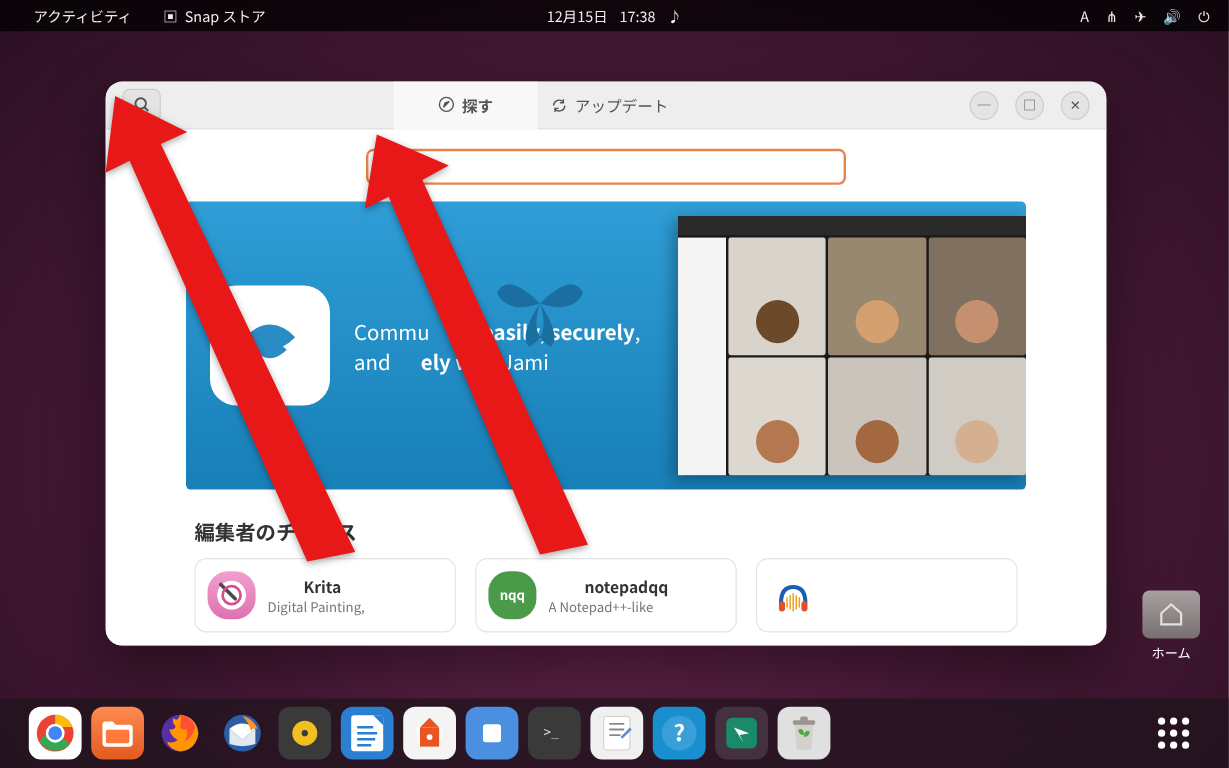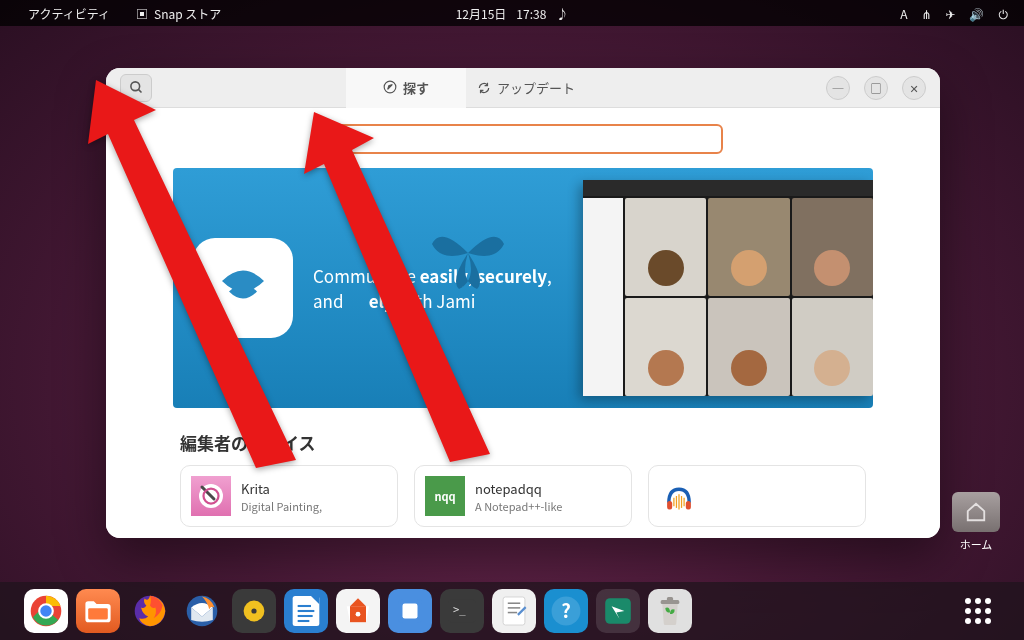--- a/index.html
+++ b/index.html
@@ -17,21 +17,21 @@
     background: rgba(0,0,0,0.75);
     display:flex; align-items:center; color:#eee; font-size:12px;
   }
   .tb-left { display:flex; align-items:center; gap:26px; padding-left:28px; }
   .tb-center { position:absolute; left:50%; transform:translateX(-50%); display:flex; align-items:center; gap:10px;text-align:center; }
   .tb-right { margin-left:auto; display:flex; align-items:center; gap:14px; padding-right:16px; }
   .tb-item { display:flex; align-items:center; gap:6px; }
 
   
   .window {
-    position:absolute; left:106px; top:68px; width:834px; height:470px;
+    position:absolute; left:88px; top:68px; width:834px; height:470px;
     background:#f8f8f8; border-radius:14px; overflow:hidden;
     box-shadow:0 20px 50px rgba(0,0,0,0.45);
     color:#333;
   }
   .win-header {
     height:40px; background:#eeeeee; border-bottom:1px solid #ddd;
     display:flex; align-items:center;
   }
   .header-left {
     width:60px; display:flex; align-items:center; justify-content:center; height:100%;
@@ -95,26 +95,26 @@
   .f4 .head{background:#b47850;} .f5 .head{background:#a46840;} .f6 .head{background:#d4b090;}
   .f1{background:#d8d4cc;} .f2{background:#988870;} .f3{background:#807060;}
   .f4{background:#dcd8d0;} .f5{background:#cac4bc;} .f6{background:#d0ccc4;}
 
   .section-title { font-size:17px; font-weight:600; color:#333; margin:22px 0 10px 50px; }
   .app-cards { display:flex; gap:16px; padding:0 50px; }
   .card {
     flex:1; background:#fff; border:1px solid #e4e4e4; border-radius:10px;
     display:flex; align-items:center; padding:10px; gap:10px; min-height:56px;
   }
-  .card-icon { width:40px; height:40px; border-radius:0; display:flex;align-items:center;justify-content:center;font-size:22px; flex-shrink:0;}
+  .card-icon { width:40px; height:40px; border-radius:17px; display:flex;align-items:center;justify-content:center;font-size:22px; flex-shrink:0;}
   .ci1{background:linear-gradient(#f0a0d0,#e070b0);} 
   .ci2{background:#4a9a4a;color:#fff;font-size:11px;font-weight:bold;}
   .ci3{background:#fff;}
   .card-text { font-size:12px; color:#333; overflow:hidden;}
-  .card-text .name{font-weight:400; font-size:13px;}
+  .card-text .name{font-weight:700; font-size:13px;margin-left:30px;}
   .card-text .desc{color:#777; font-size:11px;}
 
   
   .desk-folder {
     position:absolute; right:18px; top:492px; width:60px; text-align:center; font-size:11px; color:#fff;
   }
   .folder-ico {
     width:48px;height:40px;background:linear-gradient(#a8a0a0,#787070); border-radius:6px;
     margin:0 auto 4px; display:flex;align-items:center;justify-content:center;color:#e4e0e0;
   }

